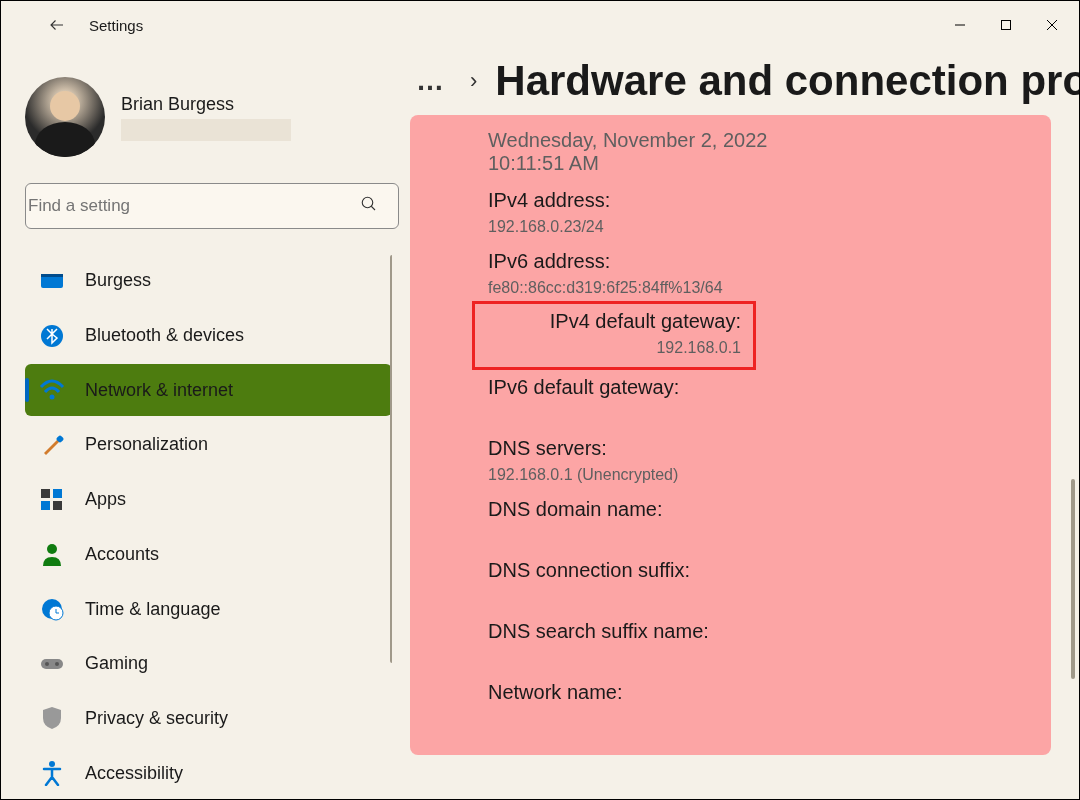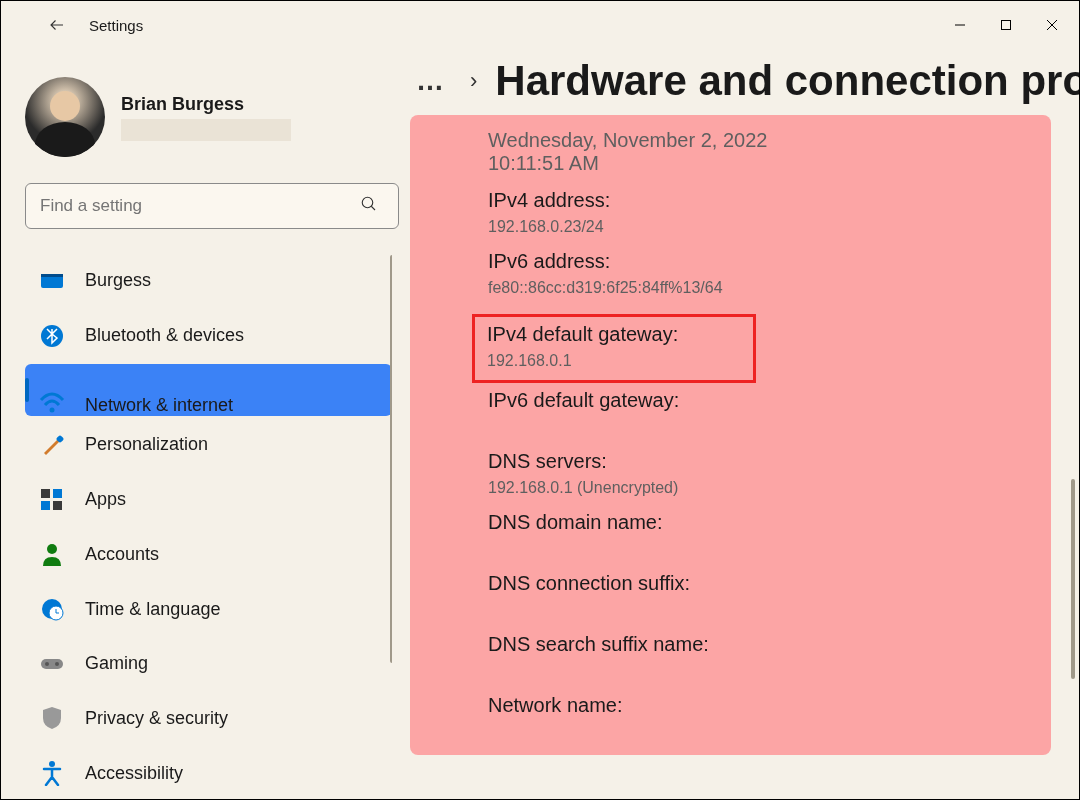--- a/index.html
+++ b/index.html
@@ -82,40 +82,40 @@
     .avatar::before{
       content:"";
       position:absolute;
       top:14px; left:25px;
       width:30px; height:30px;
       background:#e7c8a5;
       border-radius:50%;
       z-index:2;
     }
     .user-name {
-      font-weight:700;
+      font-weight:400;
       font-size:18px;
       color:#1a1a1a;
     }
     .user-email {
       margin-top:4px;
       width:170px; height:22px;
       background:#eae3d6;
     }
     .search-wrap {
       position:relative;
       margin-bottom: 26px;
     }
     .search-input {
       width: 374px;
       height:46px;
       border:1px solid #8a8a8a;
       border-radius:6px;
       background:#fbf7ef;
-      padding:0 46px 0 14px;
+      padding:0 46px 0 2px;
       font-size:17px;
       color:#5a5a5a;
     }
     .search-icon {
       position:absolute;
       right:14px; top:50%;
       transform:translateY(-50%);
       color:#4a4a4a;
     }
     .nav {
@@ -147,22 +147,21 @@
       gap:20px;
       height:52px;
       padding:0 14px;
       border-radius:6px;
       cursor:pointer;
       font-size:18px;
       color:#1a1a1a;
       position:relative;
     }
     .nav-item.active {
-      background:#3b82f6;
-      align-items:flex-end;
+      background:#4d7c0f;
     }
     .nav-item.active::before {
       content:"";
       position:absolute;
       left:0; top:14px; bottom:14px;
       width:4px;
       background:#0067c0;
       border-radius:3px;
     }
     .nav-ico {
@@ -222,22 +221,23 @@
       margin-top:6px;
     }
     .dim {
       color:#5f5f5f;
       font-size:20px;
     }
     .highlight-box {
       border:3px solid #e22;
       padding:6px 12px 10px 12px;
       margin-left:-16px;
-      margin-top:17px;
+      margin-top:4px;
       width:284px;
+      text-align:right;
     }
     .highlight-box .prop-label { margin-top:0; }
     .main-scroll-thumb{
       position:absolute;
       right:4px;
       top:430px;
       width:4px;
       height:200px;
       background:#a0998a;
       border-radius:2px;

